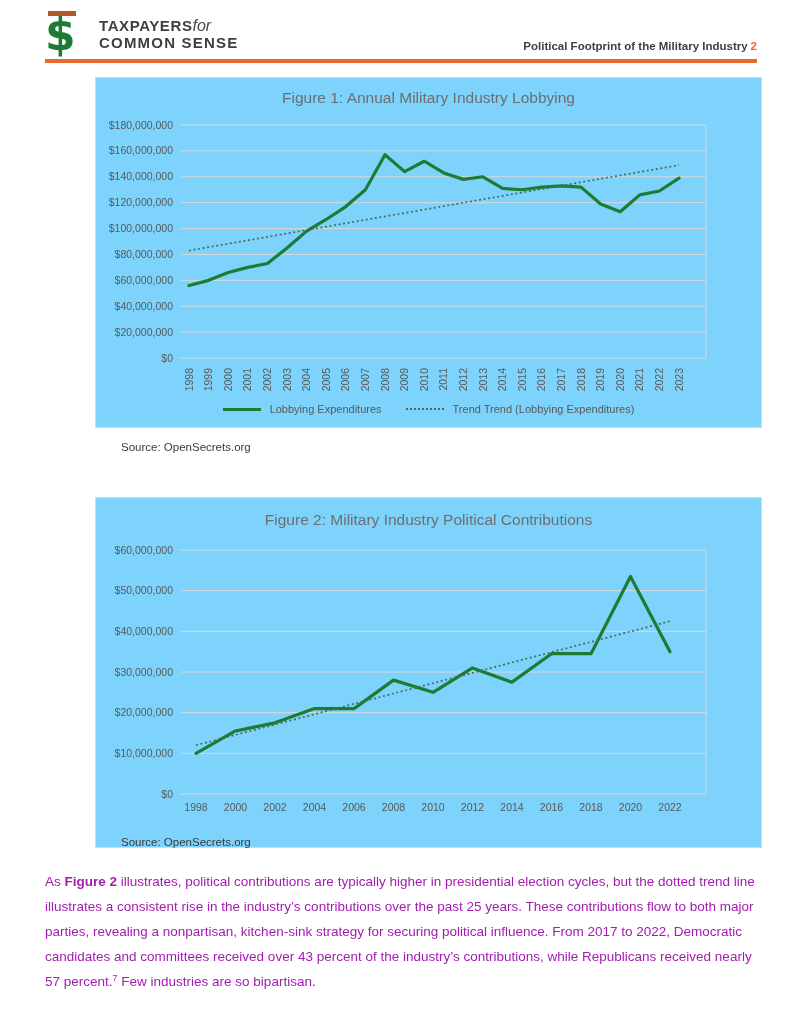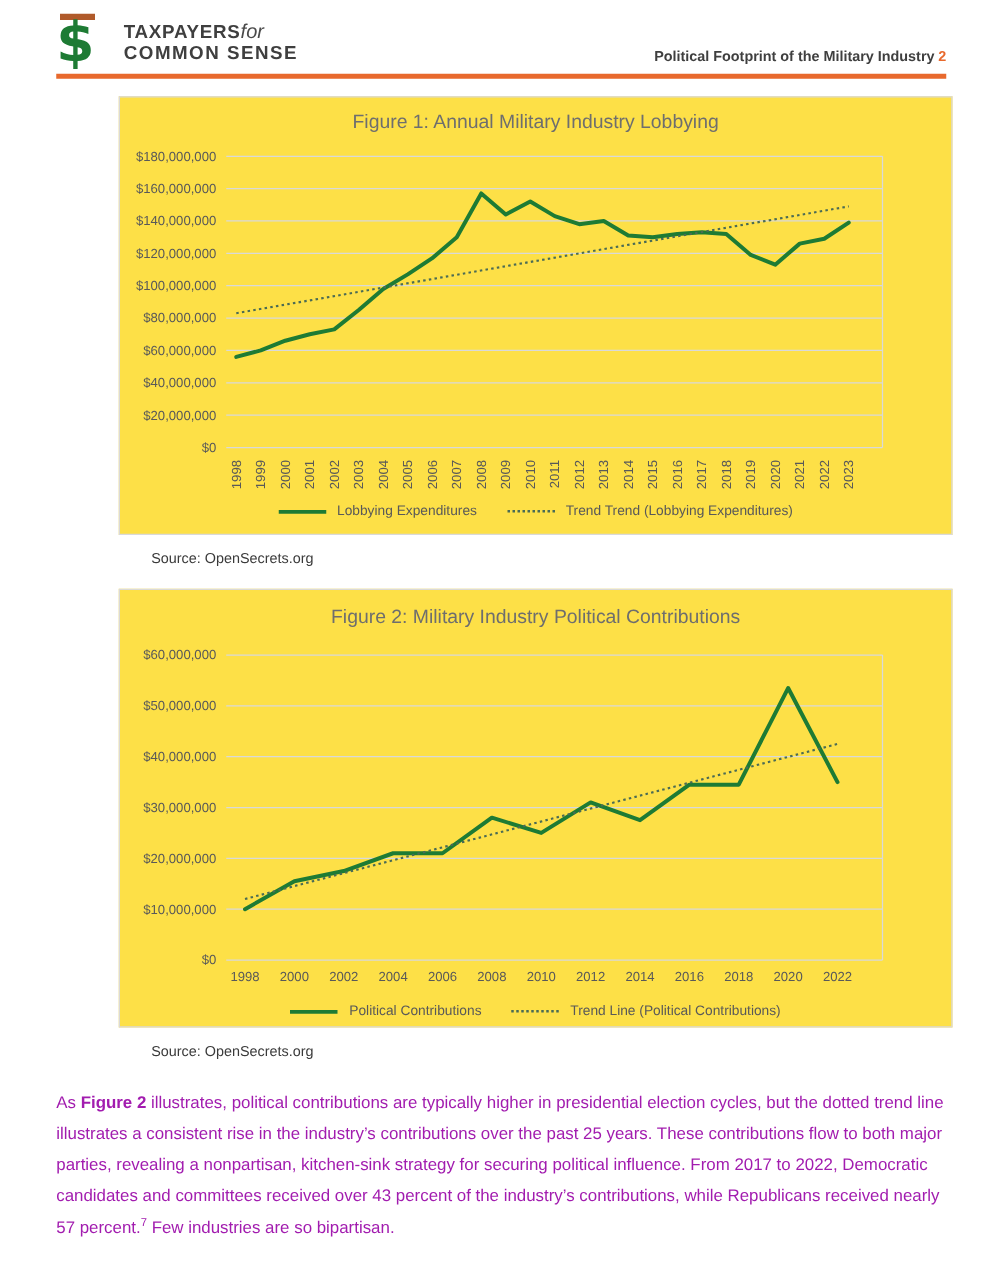--- a/index.html
+++ b/index.html
@@ -17,23 +17,23 @@
   .logo-for{font-size:16px;font-weight:400;font-style:italic;letter-spacing:0;
             margin-left:0;color:#4a4a4a;}
   .logo-l2{font-size:15px;font-weight:700;letter-spacing:1.2px;line-height:17px;}
   .running-header{position:absolute;right:43px;top:40px;font-size:11.5px;
                   font-weight:700;color:#3F3F3F;text-align:right;}
   .page-num{color:#E8692D;margin-left:3px;}
   .rule{position:absolute;left:45px;top:59px;width:712px;height:4px;background:#E8692D;}
 
   
   .figure-box{position:absolute;left:95px;width:667px;height:351px;
-              border:1px solid #D9D9D9;background:#fde047;box-sizing:border-box;}
+              border:1px solid #D9D9D9;background:#7dd3fc;box-sizing:border-box;}
   #figbox1{top:77px;}
-  #figbox2{top:471px;}
+  #figbox2{top:497px;}
   .fig-title{position:absolute;left:0;width:100%;text-align:center;
              font-size:15.5px;color:#6E6E6E;}
   #figbox1 .fig-title{top:11px;}
   #figbox2 .fig-title{top:13px;}
   .chart-svg{position:absolute;left:0;}
   #svg1{top:33px;}
   #svg2{top:36px;}
   svg text{font-family:"Liberation Sans",sans-serif;font-size:10.5px;fill:#595959;}
 
   .legend{position:absolute;left:0;width:100%;display:flex;justify-content:center;
@@ -169,28 +169,18 @@
         <text x="337" y="277" text-anchor="middle">2010</text>
         <text x="376.5" y="277" text-anchor="middle">2012</text>
         <text x="416" y="277" text-anchor="middle">2014</text>
         <text x="455.5" y="277" text-anchor="middle">2016</text>
         <text x="495" y="277" text-anchor="middle">2018</text>
         <text x="534.5" y="277" text-anchor="middle">2020</text>
         <text x="574" y="277" text-anchor="middle">2022</text>
         <polyline points="100,219.33333333333334 139.5,196.96666666666667 179,188.83333333333331 218.5,174.60000000000002 258,174.60000000000002 297.5,146.13333333333333 337,158.33333333333331 376.5,133.93333333333334 416,148.16666666666669 455.5,119.70000000000002 495,119.70000000000002 534.5,42.43333333333331 574,117.66666666666666" fill="none" stroke="#1E7B34" stroke-width="3.2" stroke-linejoin="round" stroke-linecap="round"></polyline>
         <line x1="100" y1="211.2" x2="574" y2="87.16666666666666" stroke="#4A6B55" stroke-width="1.7" stroke-dasharray="2 2.6"></line>
       </svg>
-    <div class="legend" id="legend2">
-      <span class="legend-item">
-        <span class="sample solid"></span>
-        <span class="leg-label">Political Contributions</span>
-      </span>
-      <span class="legend-item">
-        <span class="sample dotted"></span>
-        <span class="leg-label">Trend Line (Political Contributions)</span>
-      </span>
-    </div>
   </section>
   <div class="source" id="source2">Source: OpenSecrets.org</div>
 
   <p class="body-text"><span>As </span><strong>Figure 2</strong><span> illustrates, political contributions are typically higher in presidential election cycles, but the dotted trend line illustrates a consistent rise in the industry’s contributions over the past 25 years. These contributions flow to both major parties, revealing a nonpartisan, kitchen-sink strategy for securing political influence. From 2017 to 2022, Democratic candidates and committees received over 43 percent of the industry’s contributions, while Republicans received nearly 57 percent.</span><sup>7</sup><span> Few industries are so bipartisan.</span></p>
 
 </div>
 
 </body></html>

